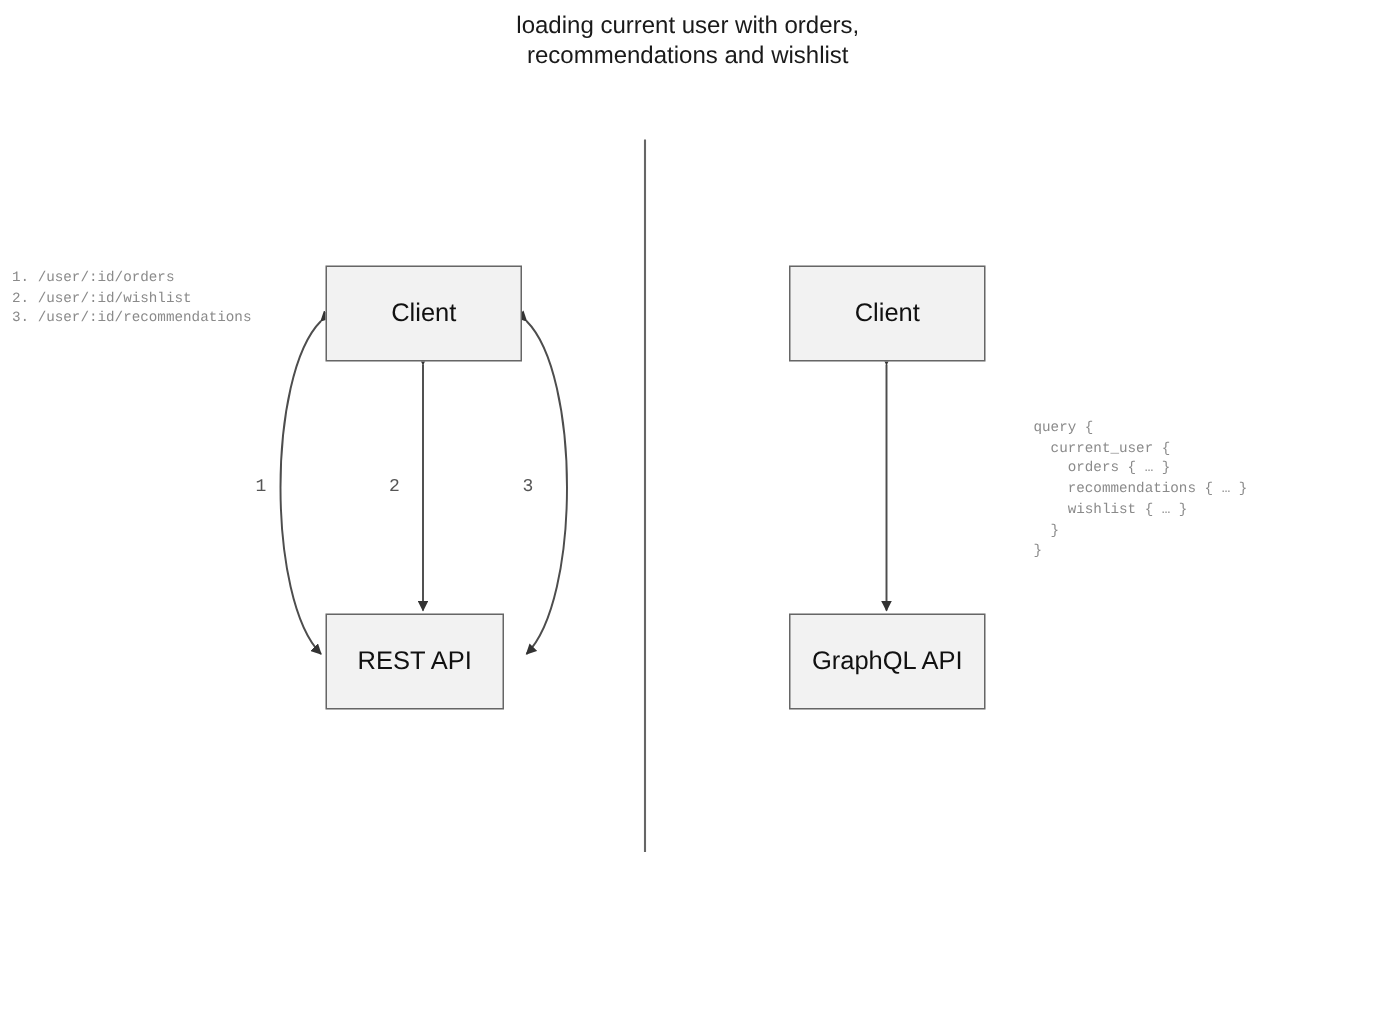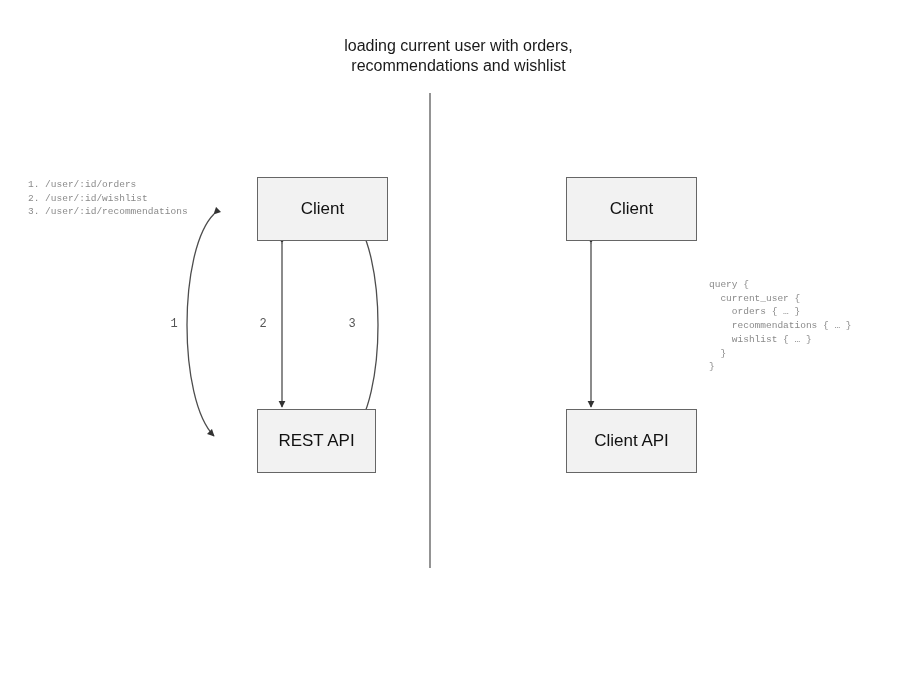--- a/index.html
+++ b/index.html
@@ -19,55 +19,53 @@
   #canvas {
     position: absolute;
     left: 0;
     top: 0;
     width: 917px;
     height: 689px;
   }
   .diagram-title {
     position: absolute;
     left: 0;
-    top: 36px;
+    top: 8px;
     width: 917px;
     text-align: center;
     font-size: 16px;
     line-height: 20px;
     color: #1a1a1a;
     font-family: "Liberation Sans", sans-serif;
     white-space: pre-line;
   }
   .node-box {
     position: absolute;
     background: #f2f2f2;
     border: 1.3px solid #666666;
     box-sizing: border-box;
     display: flex;
     align-items: center;
     justify-content: center;
     font-size: 17px;
     color: #111111;
     font-family: "Liberation Sans", sans-serif;
-    margin-left: 40px;
   }
   #client-rest-box  { left: 217px; top: 177px; width: 131px; height: 64px; }
   #rest-api-box     { left: 217px; top: 409px; width: 119px; height: 64px; }
   #client-gql-box   { left: 526px; top: 177px; width: 131px; height: 64px; }
   #graphql-api-box  { left: 526px; top: 409px; width: 131px; height: 64px; }
 
   .code-block {
     position: absolute;
     font-family: "Liberation Mono", monospace;
     font-size: 9.5px;
     line-height: 13.7px;
     color: #8a8a8a;
     white-space: pre;
-    margin-left: 20px;
   }
   #rest-endpoints { left: 8px;   top: 178px; }
   #graphql-query  { left: 689px; top: 278px; }
 
   .edge-label {
     position: absolute;
     font-family: "Liberation Mono", monospace;
     font-size: 12px;
     color: #555555;
     text-align: center;
@@ -103,21 +101,21 @@
 
 <div class="diagram-title">loading current user with orders,
 recommendations and wishlist</div>
 
 <div class="node-box" id="client-rest-box">Client</div>
 
 <div class="node-box" id="rest-api-box">REST API</div>
 
 <div class="node-box" id="client-gql-box">Client</div>
 
-<div class="node-box" id="graphql-api-box">Client API</div>
+<div class="node-box" id="graphql-api-box">GraphQL API</div>
 
 <div class="code-block" id="rest-endpoints">1. /user/:id/orders
 2. /user/:id/wishlist
 3. /user/:id/recommendations</div>
 
 <div class="code-block" id="graphql-query">query {
   current_user {
     orders { … }
     recommendations { … }
     wishlist { … }

